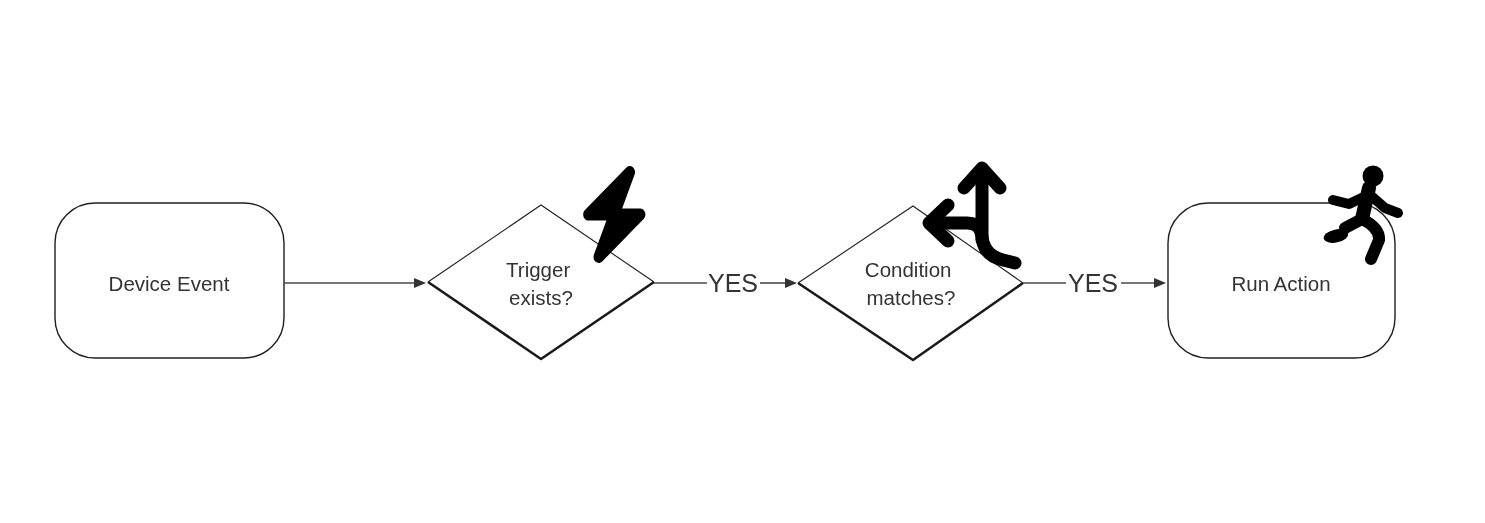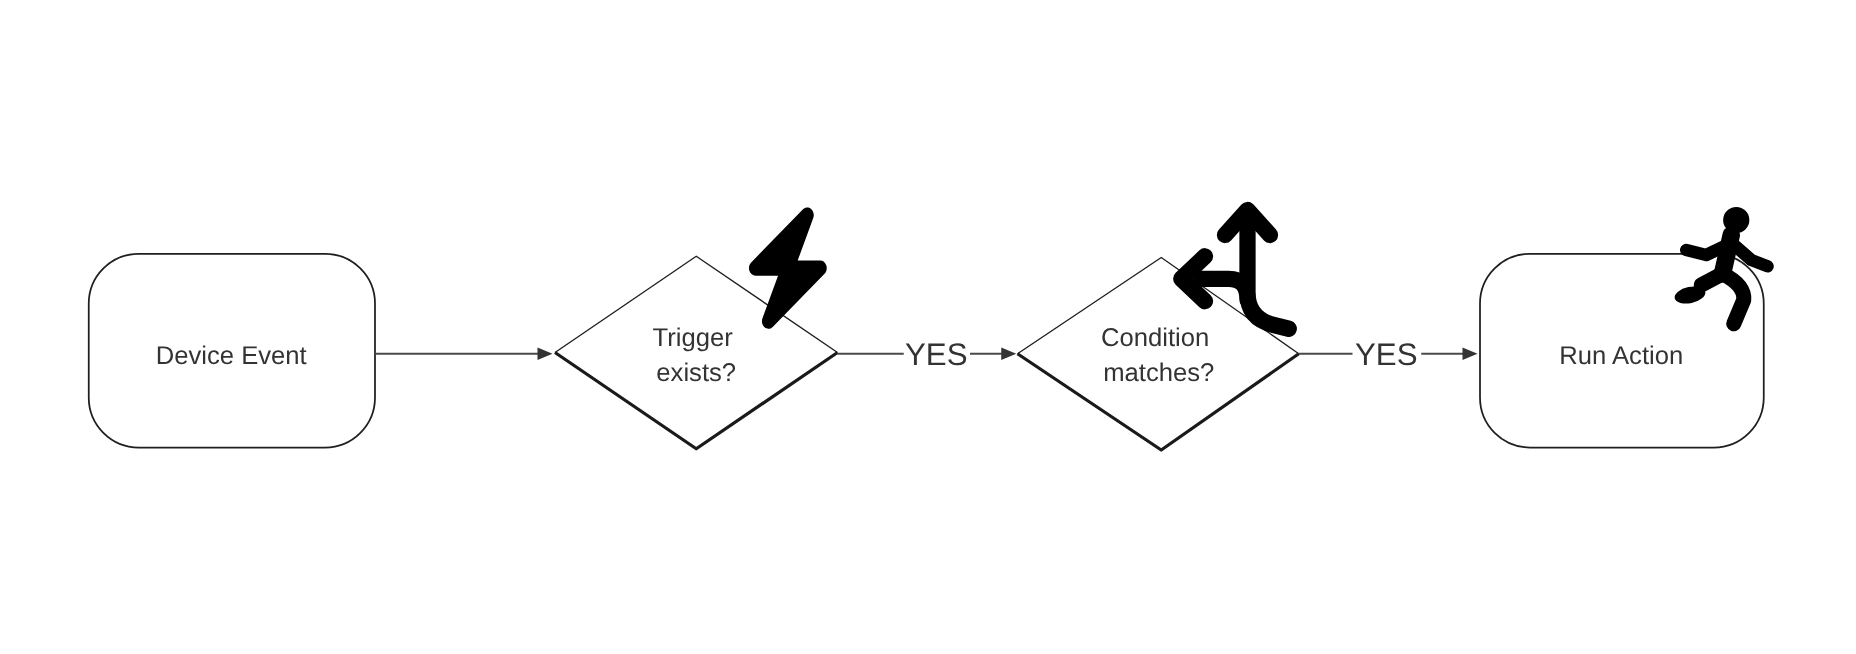--- a/index.html
+++ b/index.html
@@ -7,21 +7,20 @@
     padding: 0;
     background: #ffffff;
   }
   .canvas {
     position: relative;
     width: 1425px;
     height: 523px;
     background: #ffffff;
     overflow: hidden;
     font-family: "Liberation Sans", "DejaVu Sans", sans-serif;
-    margin-left: 16px;
   }
   svg { display: block; }
   .node-shape {
     fill: #ffffff;
     stroke: #1f1f1f;
     stroke-width: 1.4;
   }
   .diamond-top {
     fill: none;
     stroke: #1f1f1f;

